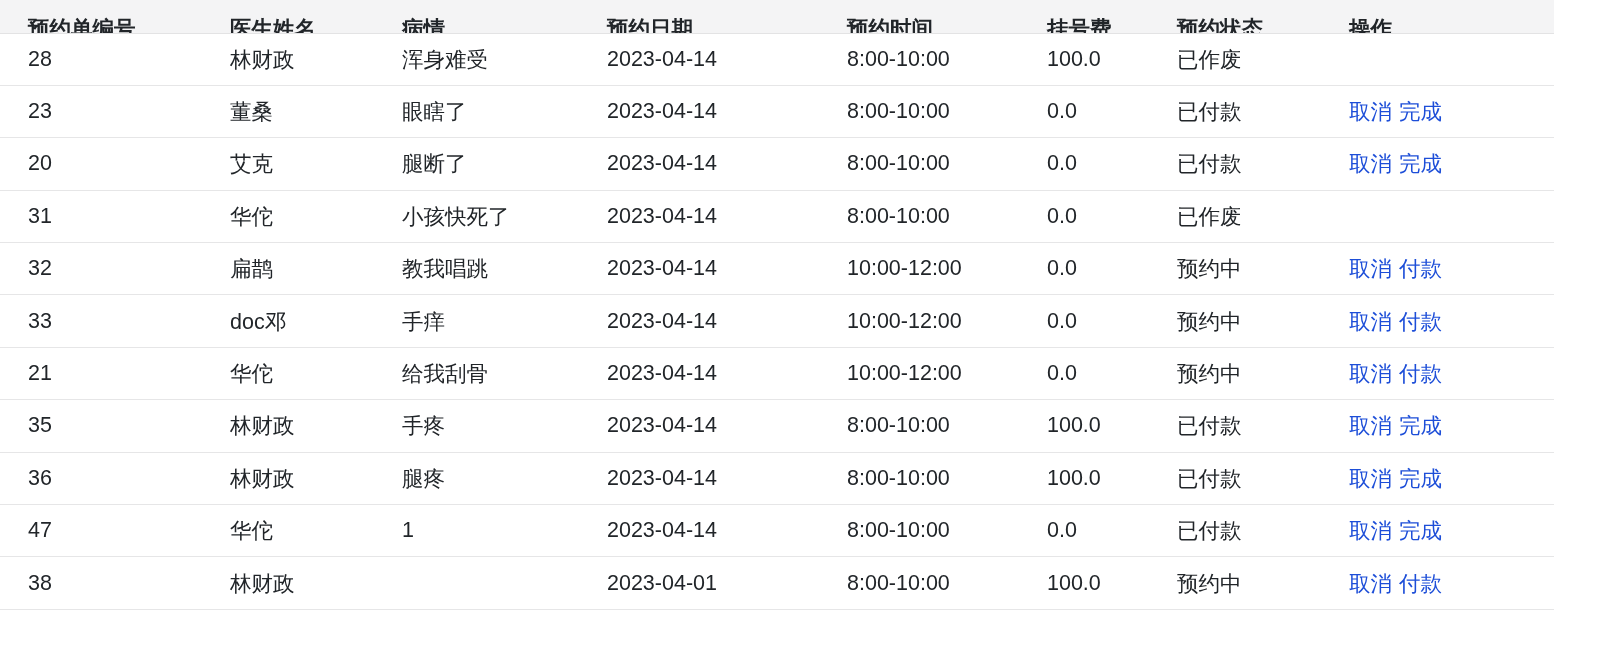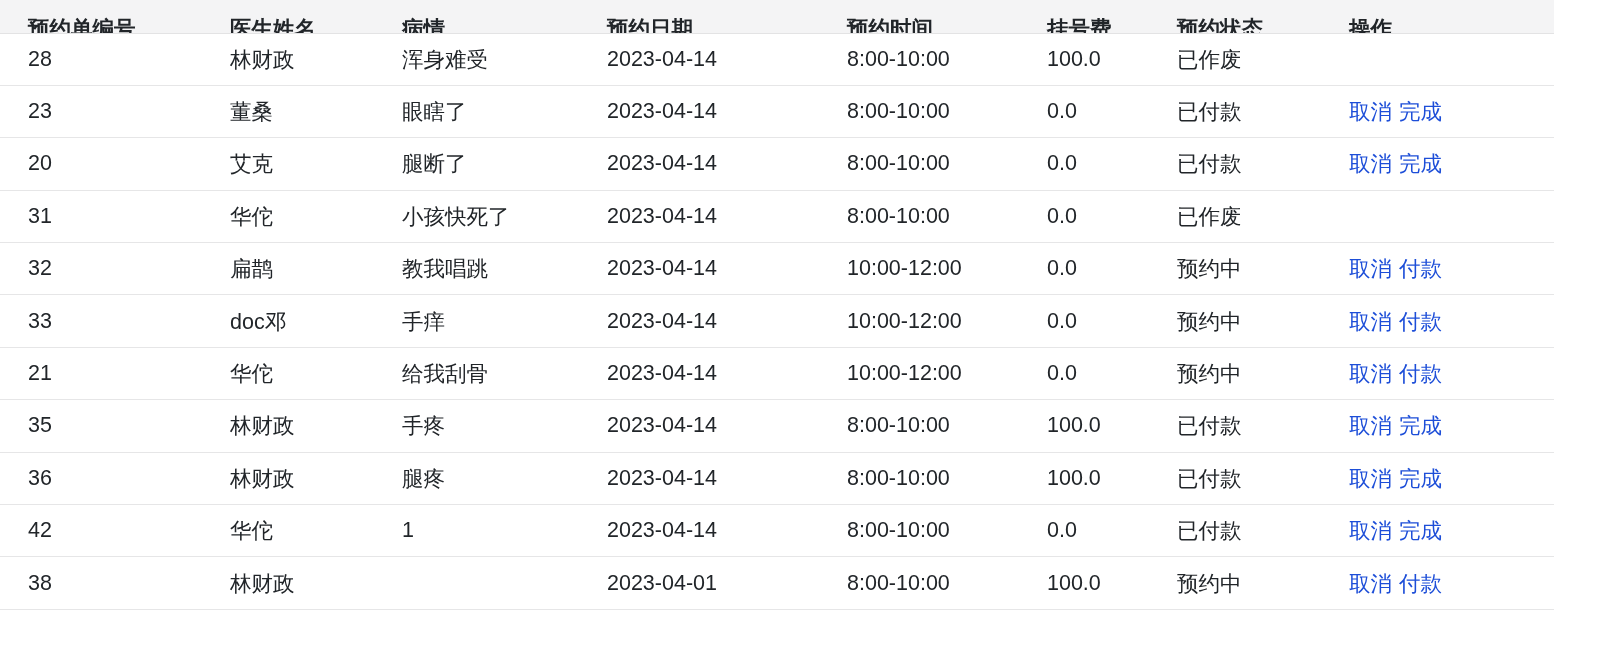--- a/index.html
+++ b/index.html
@@ -361,21 +361,21 @@
           </td>
           <td class="w7">
             <span class="cell-inner c7">已付款</span>
           </td>
           <td class="w8">
             <span class="cell-inner c8"><a class="action-link">取消</a><span class="action-sep"></span><a class="action-link">完成</a></span>
           </td>
         </tr>
         <tr>
           <td class="w1">
-            <span class="cell-inner c1">42</span>
+            <span class="cell-inner c1">47</span>
           </td>
           <td class="w2">
             <span class="cell-inner c2">华佗</span>
           </td>
           <td class="w3">
             <span class="cell-inner c3">1</span>
           </td>
           <td class="w4">
             <span class="cell-inner c4">2023-04-14</span>
           </td>

